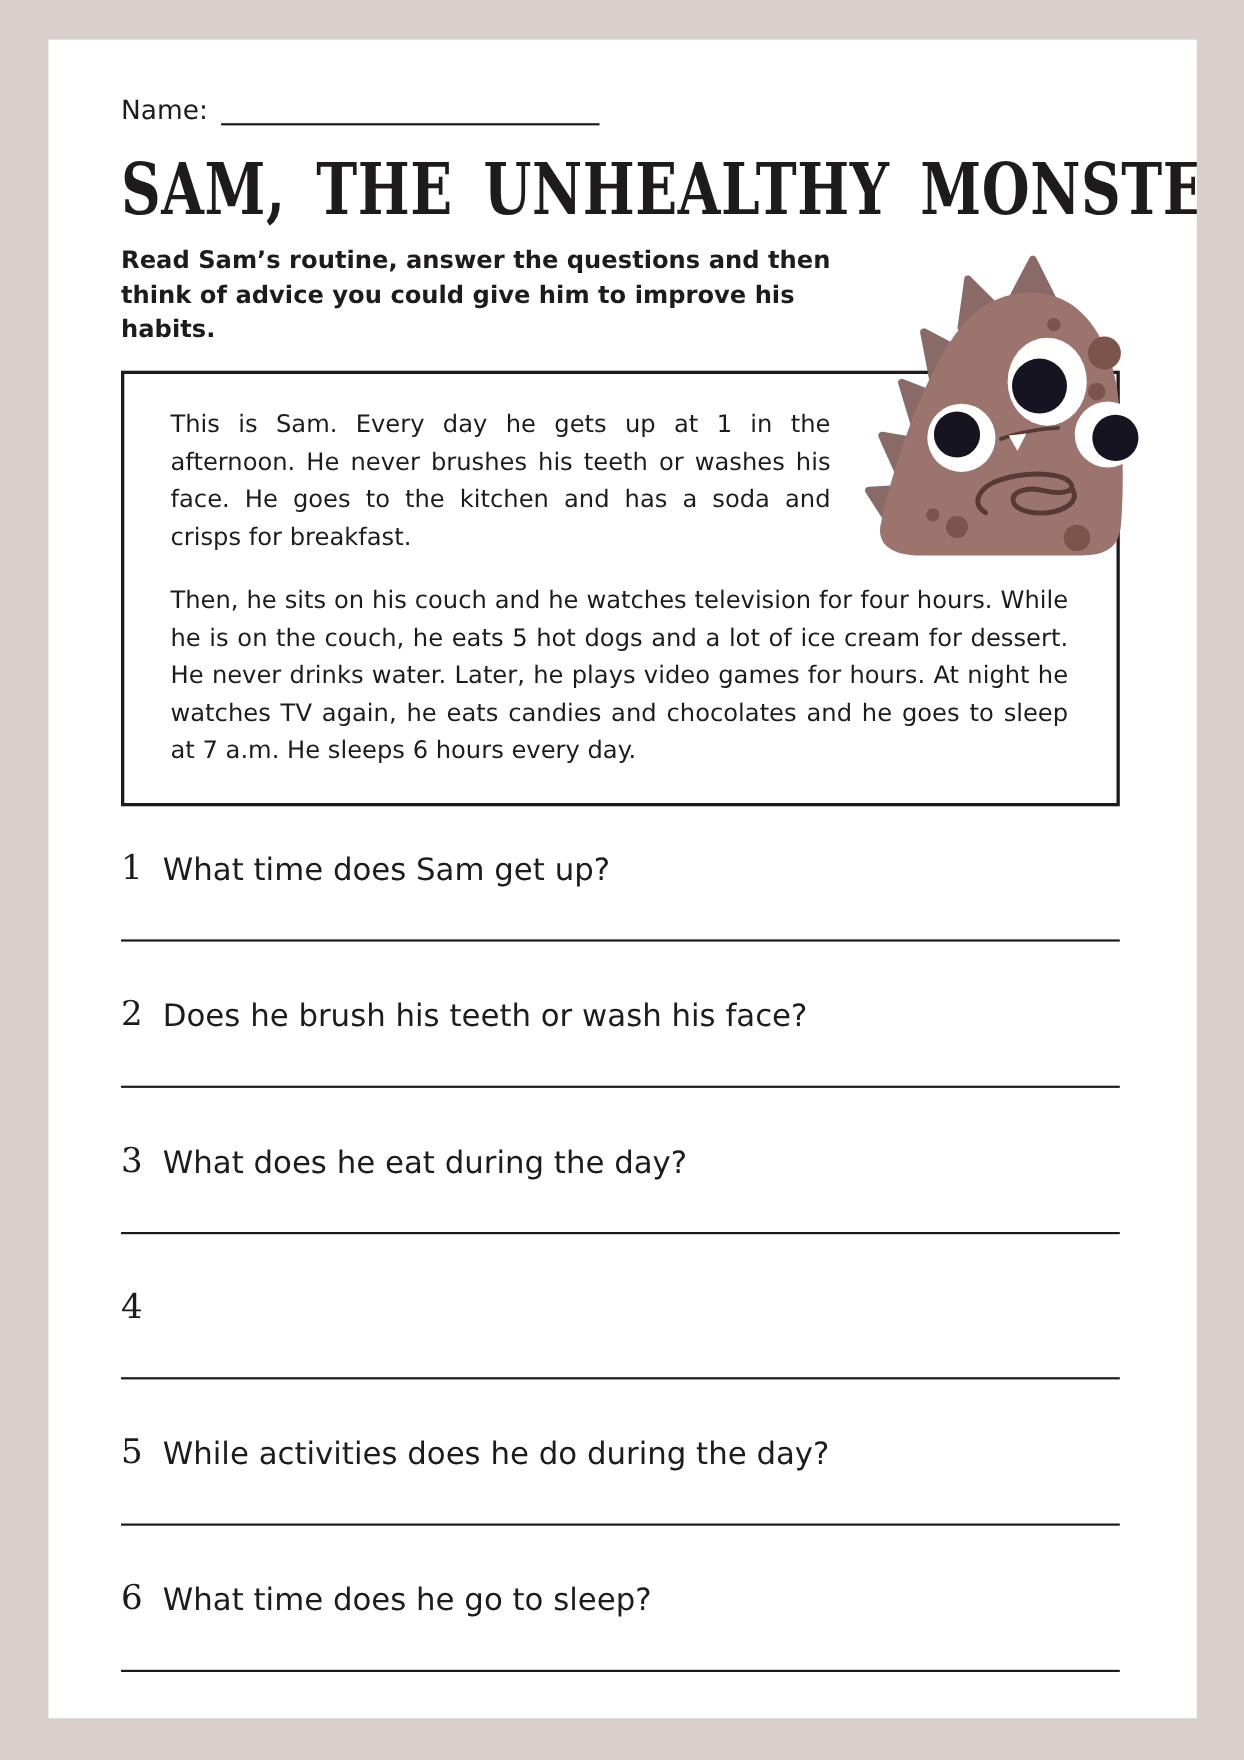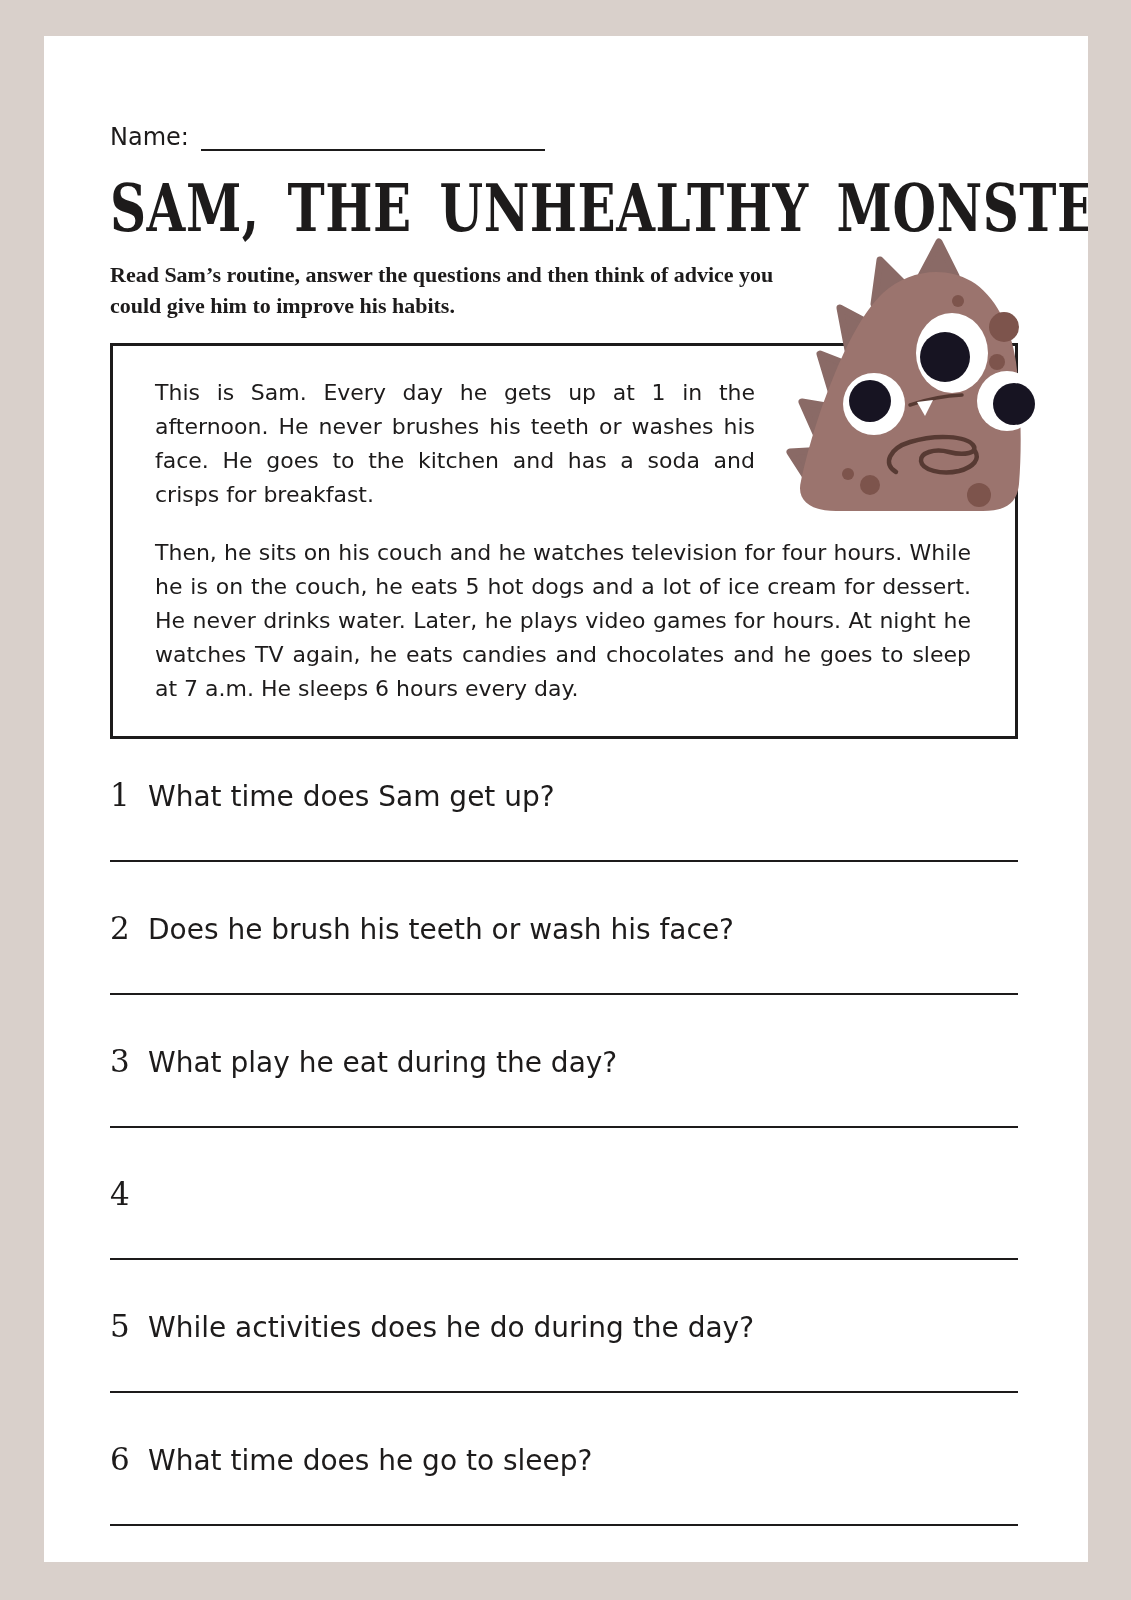--- a/index.html
+++ b/index.html
@@ -10,31 +10,31 @@
   .page{
     width:100%;height:100%;background:#ffffff;box-sizing:border-box;
     padding:50px 70px 40px 66px;position:relative;
     font-family:"DejaVu Sans",sans-serif;color:#1d1b1b;overflow:hidden;
   }
   
   .header-row{display:flex;justify-content:space-between;align-items:flex-end;}
   .field{display:flex;align-items:flex-end;}
   .field-name{width:435px;}
   .field-date{width:385px;}
-  .field-label{font-size:24px;font-weight:500;line-height:28px;white-space:nowrap;margin-top:37px;}
+  .field-label{font-size:24px;font-weight:500;line-height:28px;white-space:nowrap;}
   .field-line{flex:1;border-bottom:2px solid #1d1b1b;margin-left:12px;height:26px;}
   
   .title{
     margin:20px 0 0 0;font-family:"DejaVu Serif",serif;font-weight:bold;
     font-size:50px;line-height:76px;height:76px;white-space:nowrap;
     letter-spacing:0.5px;word-spacing:10px;
     transform:scale(1.0,1.30);transform-origin:left center;
   }
   
-  .instructions{margin-top:12px;max-width:665px;font-weight:bold;font-size:22px;line-height:31px;font-family:Liberation Serif, serif;}
+  .instructions{margin-top:12px;max-width:665px;font-weight:bold;font-size:22px;line-height:31px;}
   
   .passage-box{
     margin-top:22px;border:3px solid #1d1b1b;position:relative;
     padding:30px 44px 30px 42px;
   }
   .passage-box p{margin:0;font-size:22px;line-height:34px;text-align:justify;}
   .p1{width:600px;}
   .p2{margin-top:24px !important;}
   .monster{position:absolute;top:-108px;right:-21px;width:250px;height:275px;}
   
@@ -121,21 +121,21 @@
         <div class="q-row">
           <span class="q-num">2</span>
           <span class="q-text">Does he brush his teeth or wash his face?</span>
         </div>
         <div class="answer-line"></div>
       </div>
 
       <div class="q-block">
         <div class="q-row">
           <span class="q-num">3</span>
-          <span class="q-text">What play he eat during the day?</span>
+          <span class="q-text">What does he eat during the day?</span>
         </div>
         <div class="answer-line"></div>
       </div>
 
       <div class="q-block">
         <div class="q-row">
           <span class="q-num">4</span>
         </div>
         <div class="answer-line"></div>
       </div>

